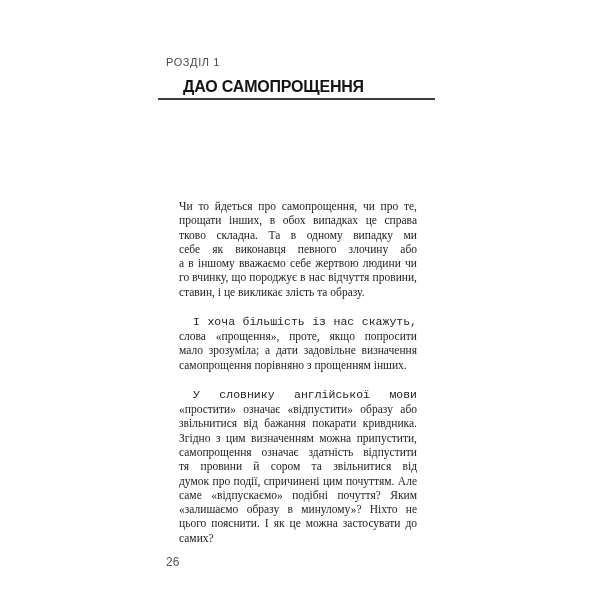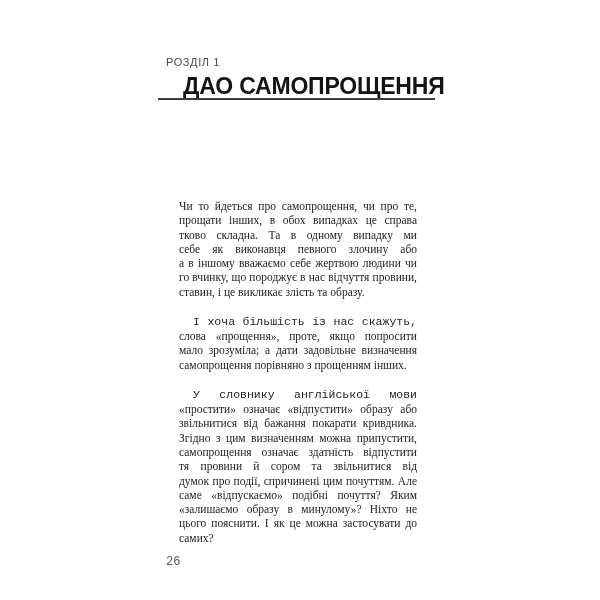--- a/index.html
+++ b/index.html
@@ -23,21 +23,21 @@
     position:absolute;left:166px;top:56px;
     font-family:"Liberation Sans","DejaVu Sans",sans-serif;
     font-size:11px;line-height:13px;
     letter-spacing:0.6px;
     color:var(--kicker);
   }
   .chapter-title{
     position:absolute;left:183px;top:75px;
     font-family:"Liberation Sans","DejaVu Sans",sans-serif;
     font-weight:bold;
-    font-size:23px;line-height:23px;
+    font-size:16px;line-height:23px;
     letter-spacing:-0.2px;
     color:var(--title);
     white-space:nowrap;
     text-align:center;
   }
   .title-rule{
     position:absolute;left:158px;top:98px;
     width:277px;height:2px;
     background:var(--rule);
   }
@@ -58,21 +58,21 @@
   }
   .para .line.last{
     text-align-last:left;
   }
   .para.indent .line:first-child{
     text-indent:14px;
     font-family:Liberation Mono, monospace;
   }
   .page-number{
     position:absolute;left:166px;top:555px;
-    font-family:Liberation Mono, monospace;
+    font-family:Liberation Sans, sans-serif;
     font-size:12px;line-height:14px;
     color:var(--page-number);
     text-align:center;
   }
 </style>
 </head>
 <body>
 
 <div class="canvas">
   <div class="kicker">РОЗДІЛ 1</div>

